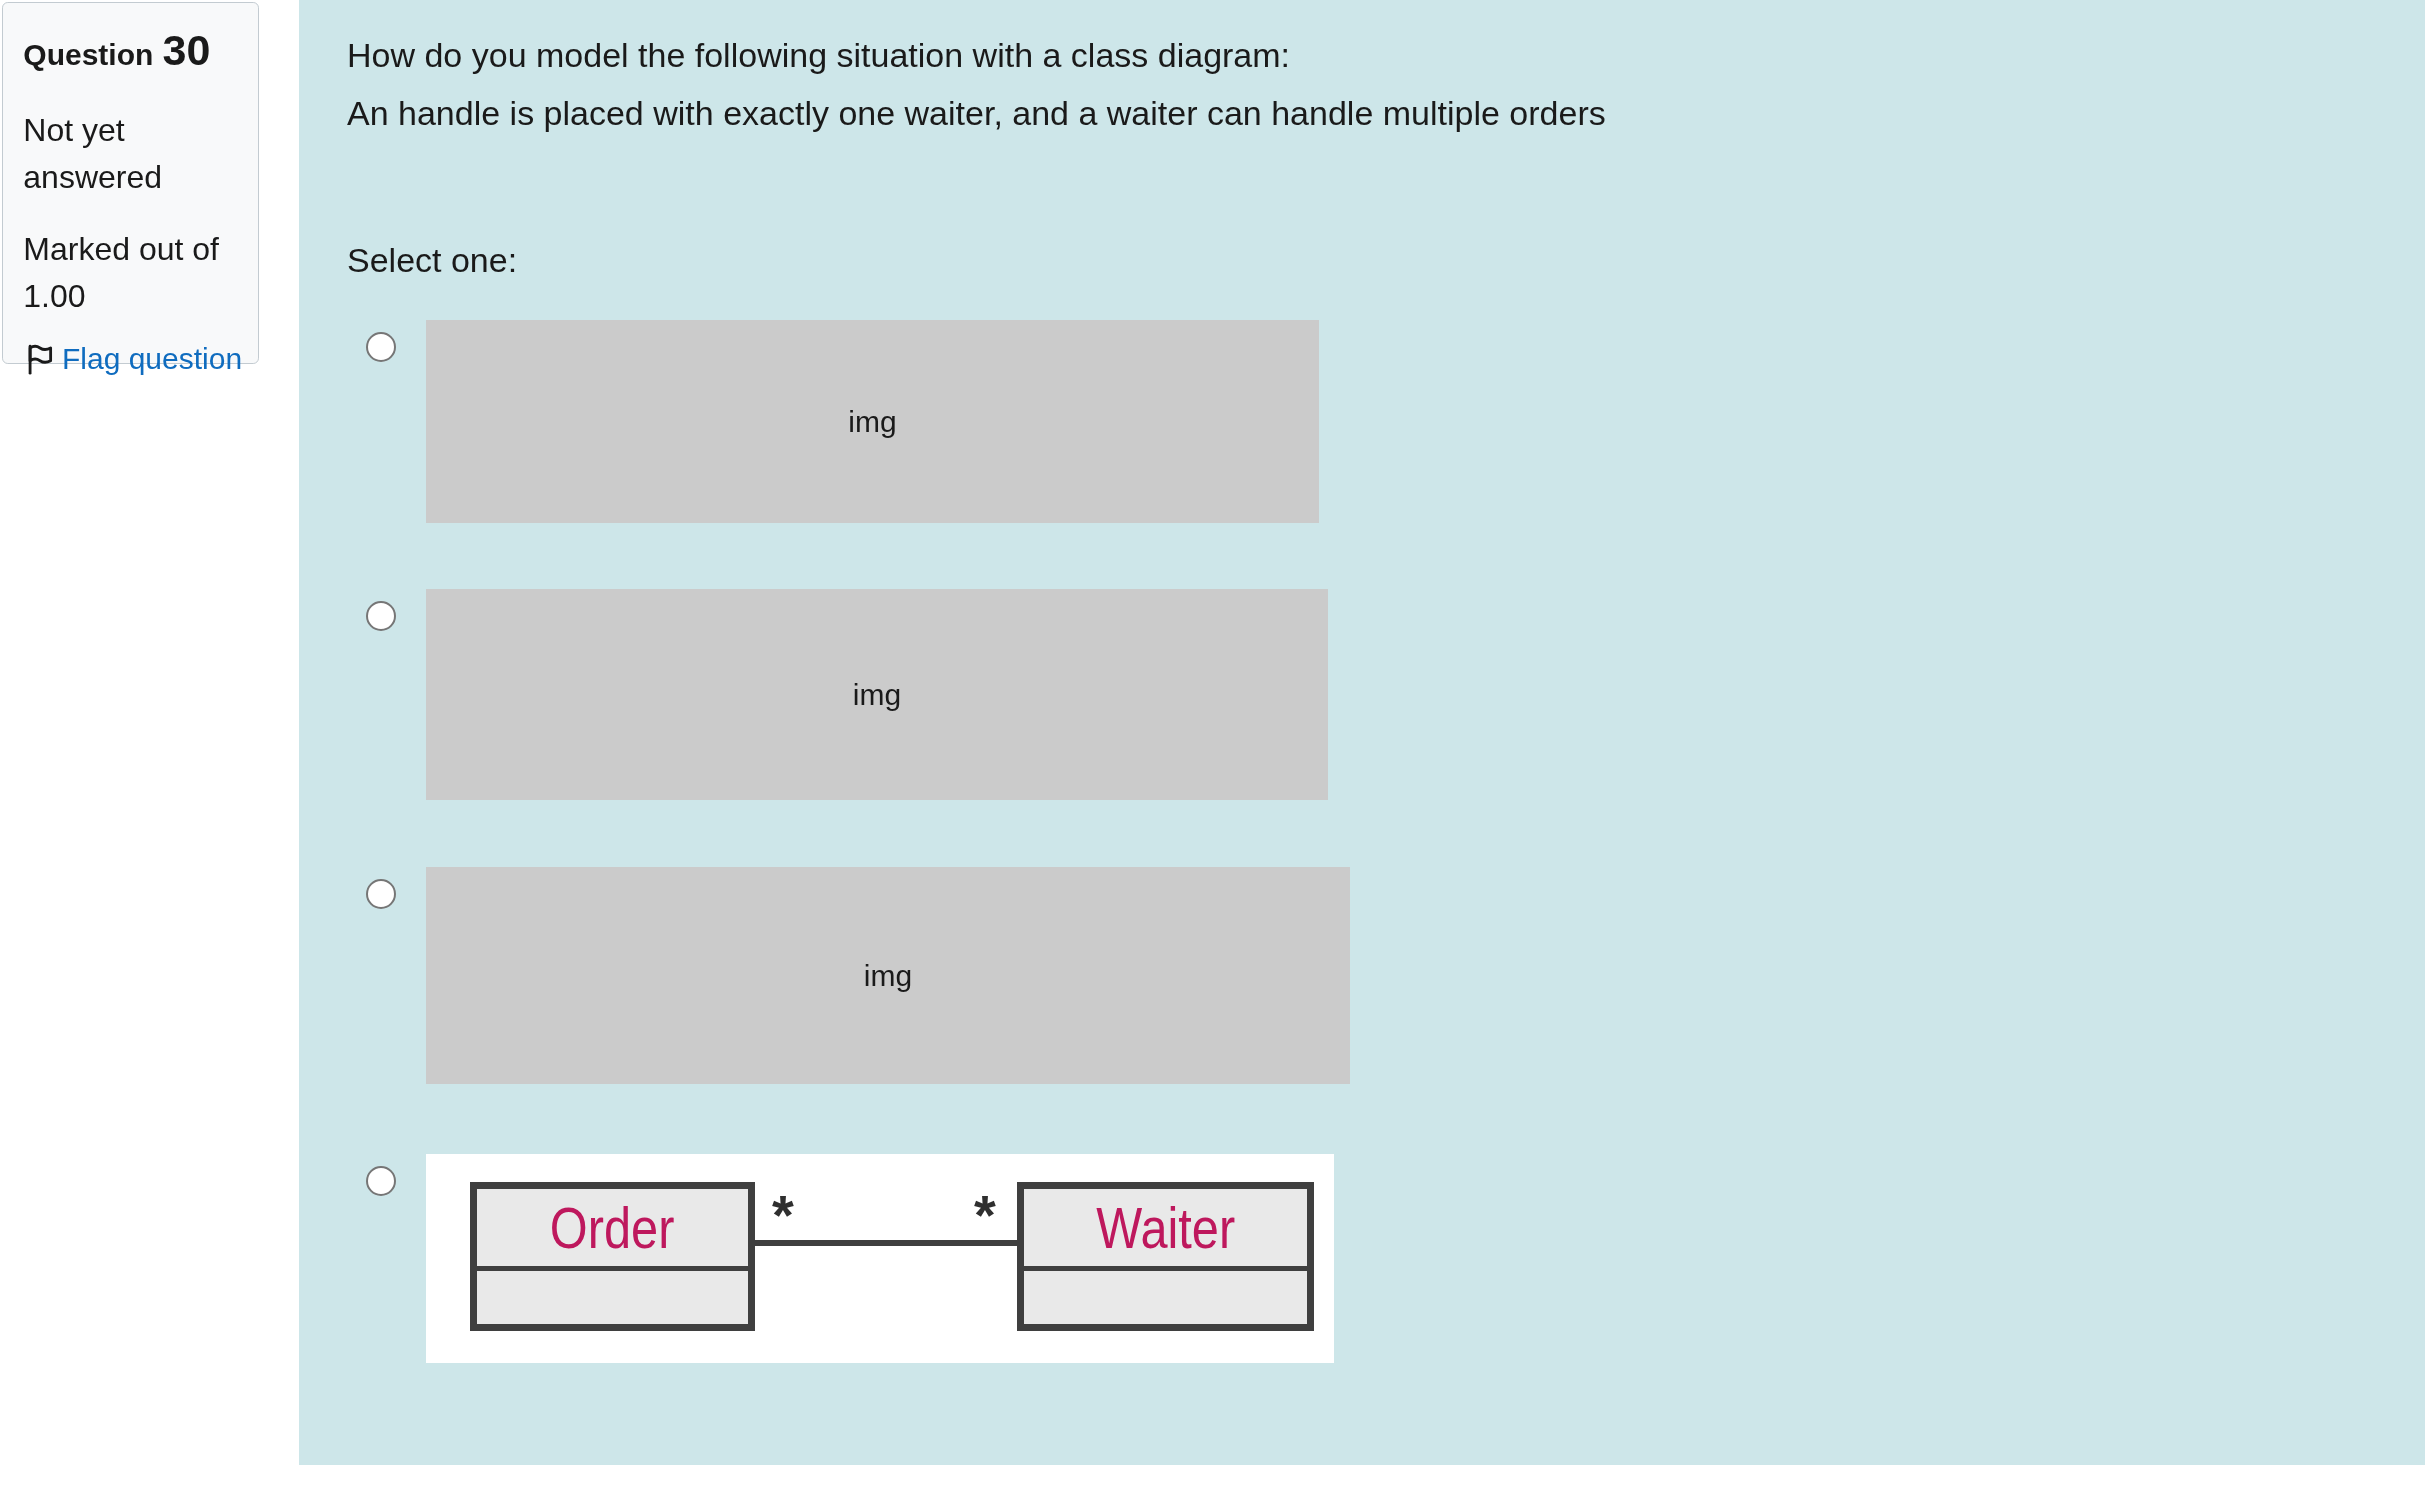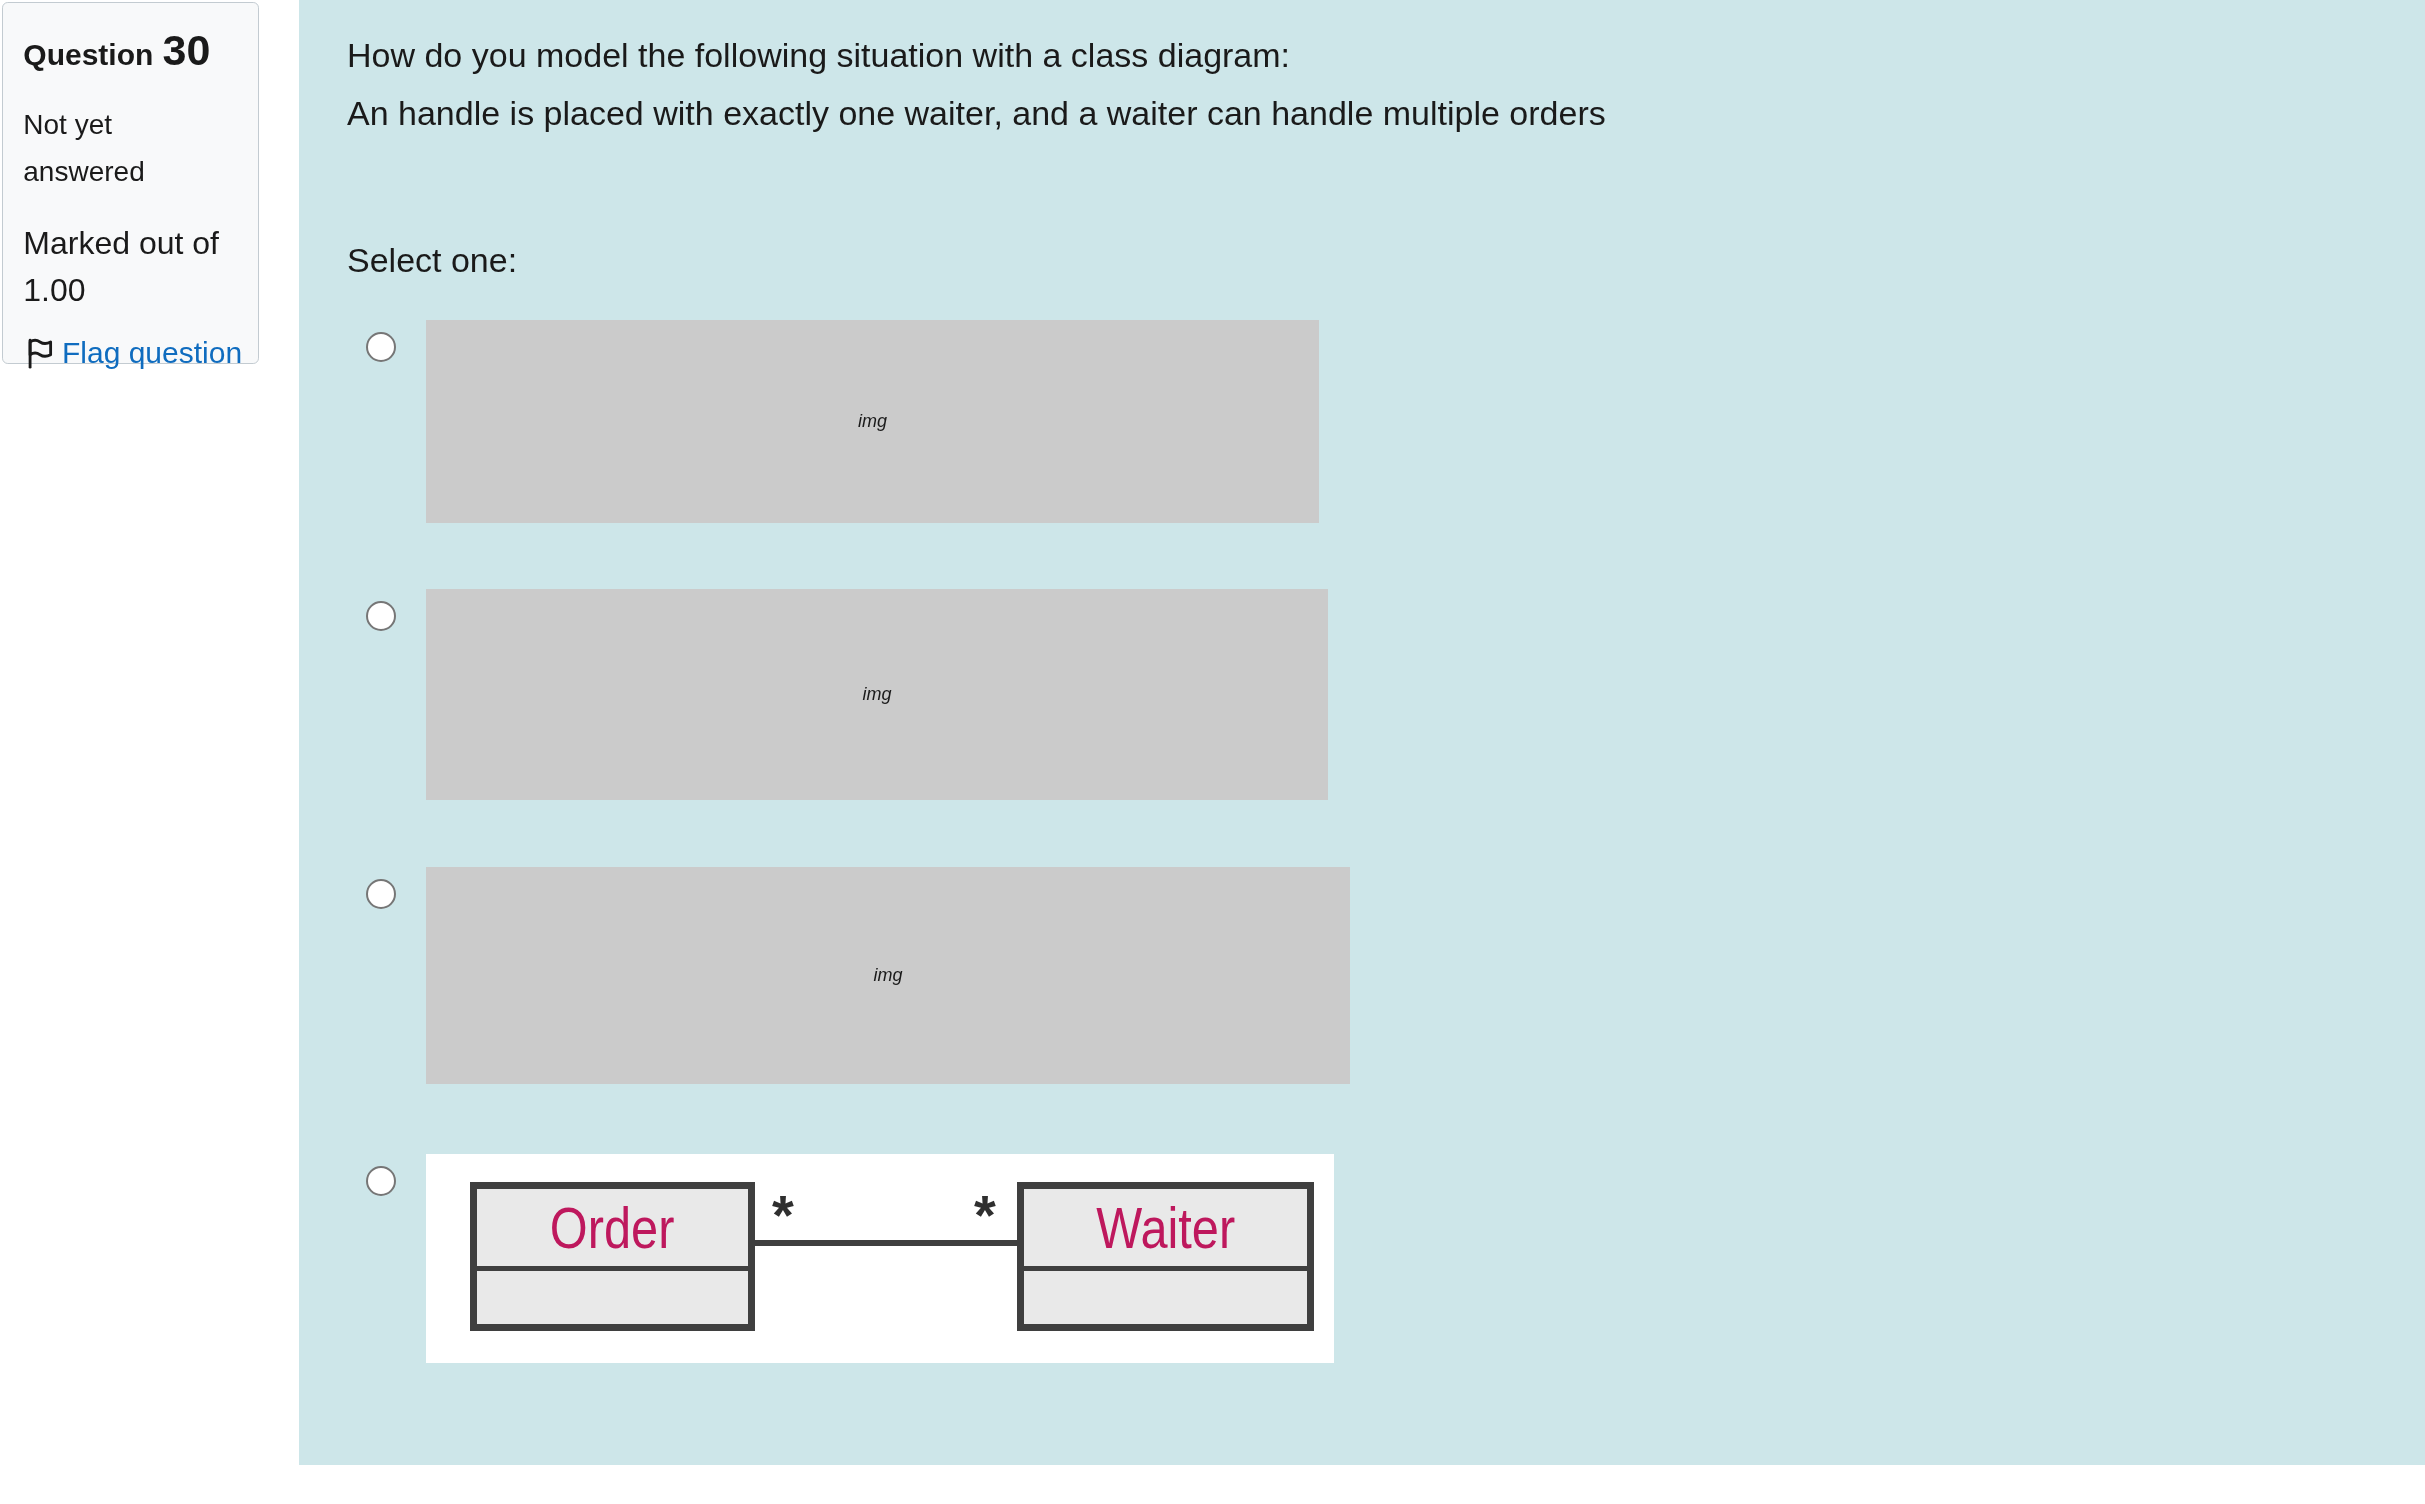--- a/index.html
+++ b/index.html
@@ -29,21 +29,21 @@
     left: 2.3px; top: 2.3px;
     width: 257px; height: 362px;
     background: var(--sidebar-bg);
     border: 1.2px solid var(--sidebar-border);
     border-radius: 5.8px;
     padding: 15px 20px;
   }
   .q-head { margin-top: 5.8px; line-height: 53px; white-space: nowrap; }
   .q-label { font-size: 30px; font-weight: 700; }
   .q-number { font-size: 43px; font-weight: 700; margin-left: 9.3px; }
-  .q-status { margin-top: 12px; font-size: 28px; line-height: 47px; }
+  .q-status { margin-top: 18px; font-size: 32px; line-height: 47px; }
   .q-marked { margin-top: 24.5px; font-size: 32px; line-height: 47px; }
   .q-flag {
     margin-top: 22px;
     display: flex; align-items: center;
     white-space: nowrap;
     cursor: pointer;
     text-decoration: none;
   }
   .q-flag svg { width: 34px; height: 34px; flex: 0 0 auto; }
   .q-flag .flag-text { color: var(--link); font-size: 30px; margin-left: 4.7px; }
@@ -79,21 +79,21 @@
     background: #ffffff;
     cursor: pointer;
   }
   .opt-box {
     position: absolute;
     left: 127px; top: 0;
     display: flex; align-items: center; justify-content: center;
     cursor: pointer;
   }
   .img-ph { background: var(--placeholder-bg); }
-  .img-ph .alt-text { font-size: 18px; color: var(--text); font-style: italic; }
+  .img-ph .alt-text { font-size: 30px; color: var(--text); }
   .option-1 .opt-box { width: 893px; height: 203px; }
   .option-2 .opt-box { width: 902px; height: 211px; }
   .option-3 .opt-box { width: 924px; height: 217px; }
   .option-4 .opt-box { width: 908px; height: 209px; background: #ffffff; }
 
   
   .uml { position: relative; width: 100%; height: 100%; }
   .uml-class {
     position: absolute;
     top: 28px; height: 149px;

